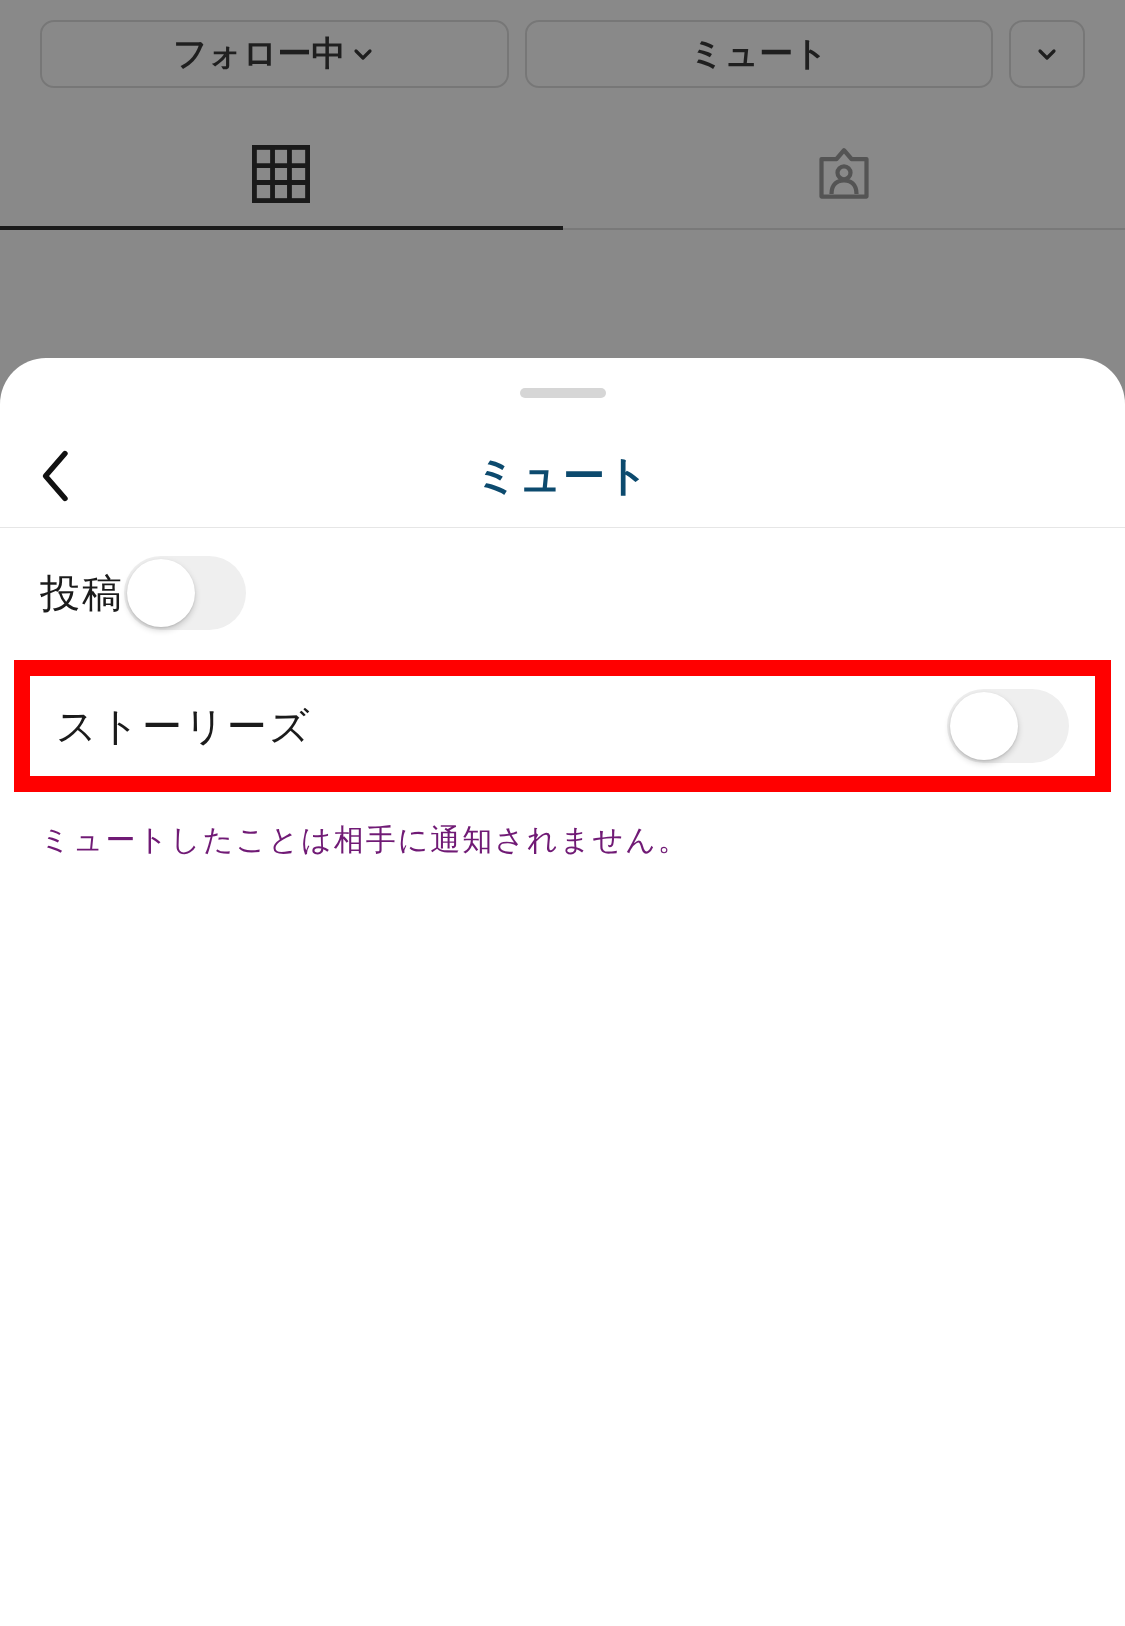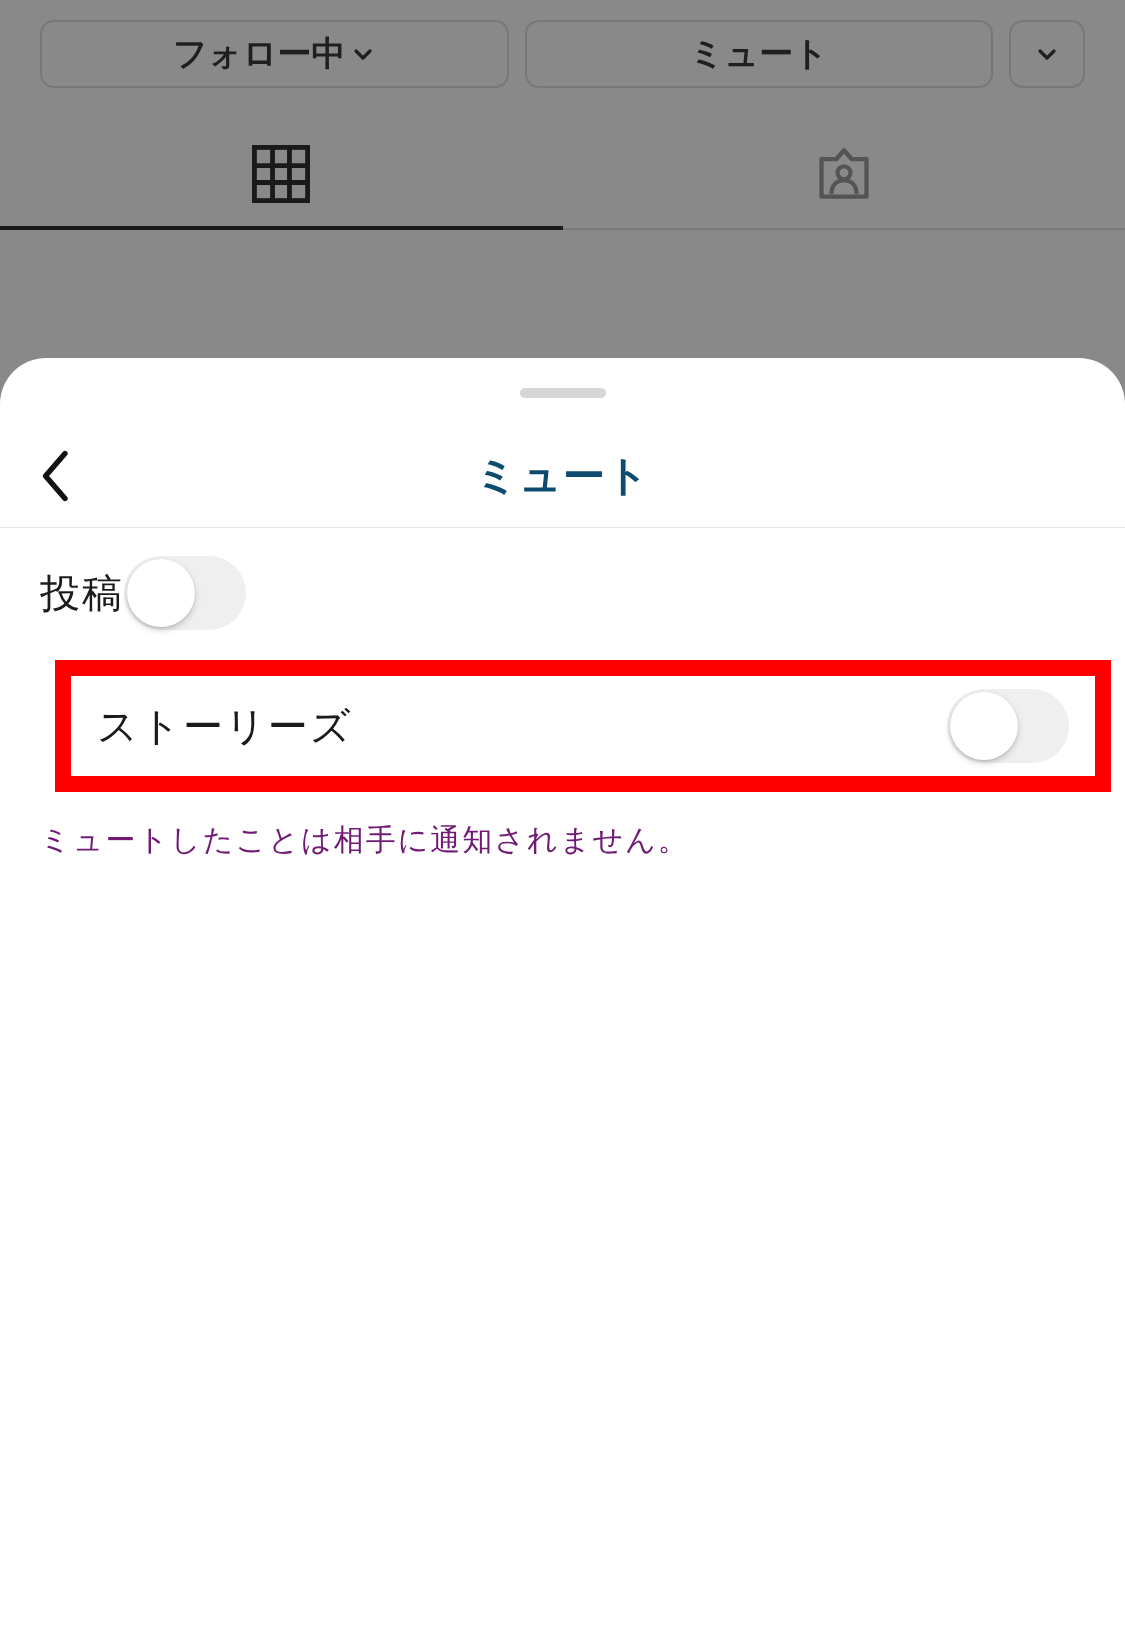--- a/index.html
+++ b/index.html
@@ -242,21 +242,21 @@
 
   <div class="rows-inner">
     <div class="row-inner">
       <div class="row-label">投稿</div>
       <div class="toggle">
         <div class="toggle-knob"></div>
       </div>
     </div>
   </div>
 
-  <div class="highlight-box" style="top: 302px; margin-left: 41px;">
+  <div class="highlight-box" style="top: 302px;">
     <div class="highlight-inner">
       <div class="row-label">ストーリーズ</div>
       <div class="toggle">
         <div class="toggle-knob"></div>
       </div>
     </div>
   </div>
 
   <div class="footer-note" style="margin-top: 140px;">ミュートしたことは相手に通知されません。</div>
 </div>

